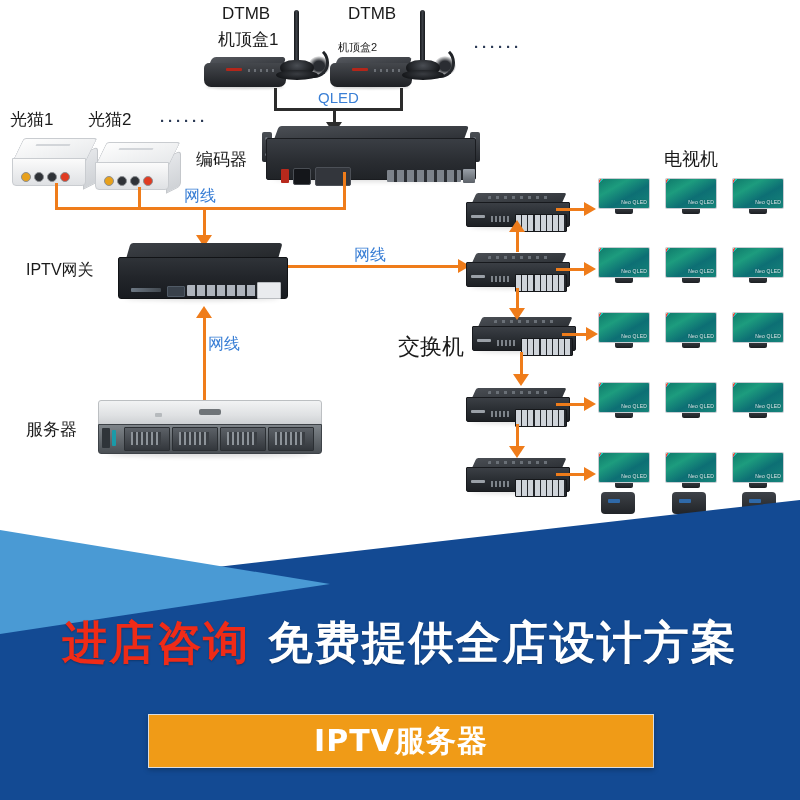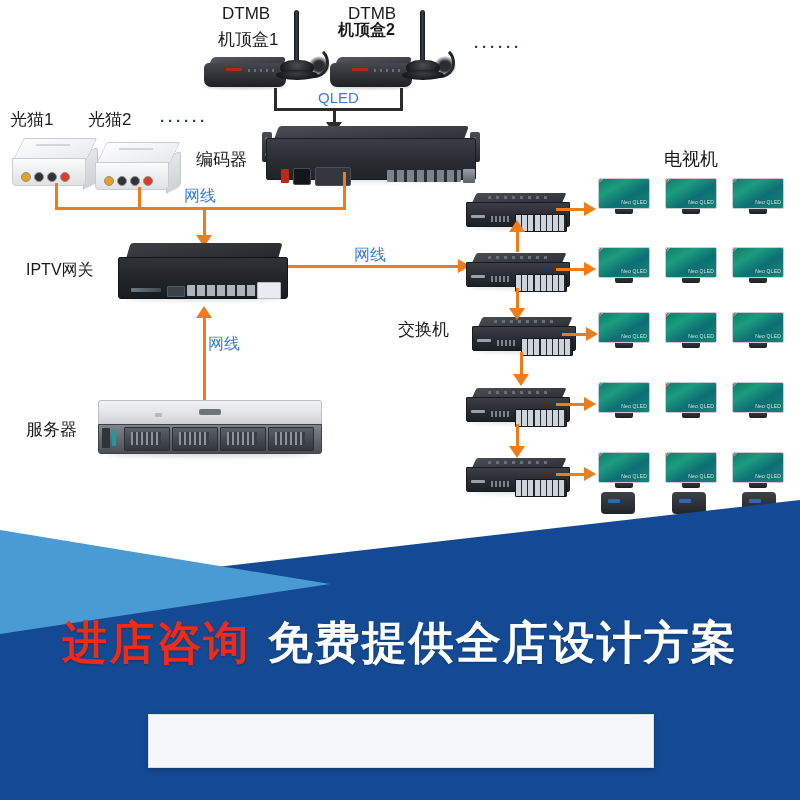--- a/index.html
+++ b/index.html
@@ -194,21 +194,21 @@
   .dots6{position:absolute;color:#2b3a55;font-size:15px;letter-spacing:3px;font-weight:bold;}
 </style>
 </head>
 <body>
 
 <div id="stage">
 
   <div class="lbl" style="left:222px;top:4px;font-size:17px;">DTMB</div>
   <div class="lbl" style="left:218px;top:28px;font-size:17px;">机顶盒1</div>
   <div class="lbl" style="left:348px;top:4px;font-size:17px;">DTMB</div>
-  <div class="lbl" style="left:338px;top:20px;font-size:16px;font-weight:bold;">机顶盒2</div>
+  <div class="lbl" style="left:338px;top:40px;font-size:11px;">机顶盒2</div>
   <div class="dots6" style="left:474px;top:38px;">······</div>
 
   <div class="stb" style="left:204px;top:55px;">
     <div class="shadow"></div>
     <div class="lid"></div>
     <div class="body"></div>
     <div class="led"></div>
     <div class="dots"></div>
   </div>
   <div class="ant" style="left:274px;top:10px;">
@@ -335,21 +335,21 @@
         <div class="bayvent"></div>
       </div>
     <div class="bay" style="left:122px;">
         <div class="bayvent"></div>
       </div>
     <div class="bay" style="left:170px;">
         <div class="bayvent"></div>
       </div>
   </div>
 
-  <div class="lbl" style="left:398px;top:318px;font-size:17px;font-family:Liberation Mono, monospace;">交换机</div>
+  <div class="lbl" style="left:398px;top:332px;font-size:22px;font-family:Liberation Mono, monospace;">交换机</div>
 
   <div class="sw" style="left:466px;top:193px;">
     <div class="shadow"></div>
       <div class="top"></div>
       <div class="topdots"></div>
     <div class="face">
       <div class="brand"></div>
       <div class="leds"></div>
       <div class="ports"></div>
     </div>
@@ -544,15 +544,16 @@
     <div class="band-navy" style="clip-path:polygon(0 92px, 800px 0px, 800px 300px, 0 300px);"></div>
     <div class="band-light" style="clip-path:polygon(0 30px, 330px 84px, 0 134px);"></div>
   </div>
 
   <div class="headline">
     <span class="red">进店咨询</span>
     <span class="white">免费提供全店设计方案</span>
   </div>
 
   <div id="pill">
+    <div class="right">IPTV服务器</div>
   </div>
 
 </div>
 
 </body></html>

